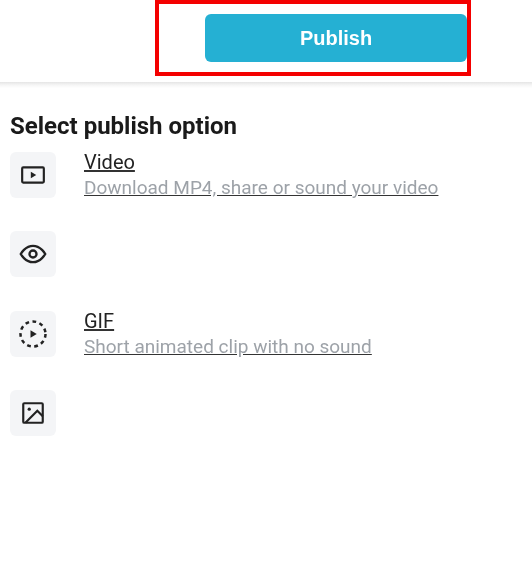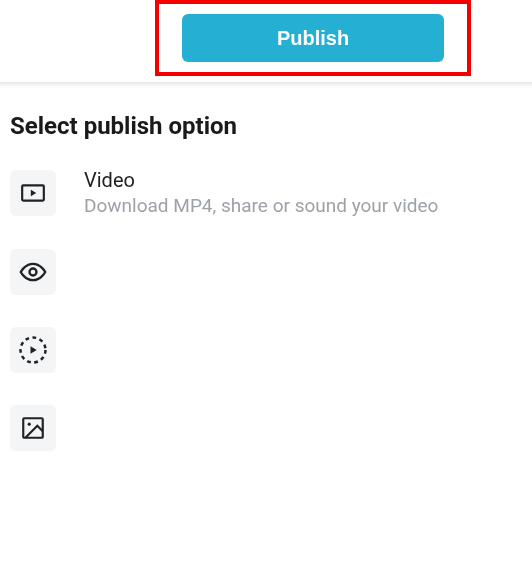--- a/index.html
+++ b/index.html
@@ -18,21 +18,21 @@
     }
     .highlight-box {
       position: absolute;
       left: 155px;
       top: 0px;
       width: 316px;
       height: 76px;
       border: 4px solid #f40000;
       display: flex;
       align-items: center;
-      justify-content: center;
+      justify-content: flex-end;
     }
     .publish-btn {
       width: 262px;
       height: 48px;
       background: #25b0d3;
       color: #fff;
       border: none;
       border-radius: 6px;
       font-size: 20px;
       font-weight: 700;
@@ -43,32 +43,33 @@
       background: linear-gradient(to bottom, #e5e5e5, #f5f5f5, #ffffff);
       margin-top: 0px;
     }
     .content {
       padding: 24px 10px 0 10px;
     }
     .section-title {
       font-size: 24px;
       font-weight: 700;
       color: #1a1a1a;
-      margin-bottom: 28px;
+      margin-bottom: 10px;
     }
     .option-list {
       display: flex;
       flex-direction: column;
       gap: 32px;
     }
     .option-row {
       display: flex;
       align-items: center;
       gap: 28px;
       cursor: pointer;
+      text-decoration: underline;
     }
     .option-icon {
       width: 46px;
       height: 46px;
       background: #f4f5f7;
       border-radius: 6px;
       display: flex;
       align-items: center;
       justify-content: center;
       flex-shrink: 0;
@@ -128,20 +129,24 @@
       </div>
     </div>
 
     <div class="option-row">
       <div class="option-icon">
         <svg width="30" height="30" viewBox="0 0 24 24" fill="none">
           <circle cx="12" cy="12" r="10" stroke="#222" stroke-width="2" stroke-dasharray="3 2.8" fill="none"></circle>
           <polygon points="10,9 10,15 15,12" fill="#222"></polygon>
         </svg>
       </div>
+      <div class="option-text">
+        <div class="option-title">GIF</div>
+        <div class="option-desc">Short animated clip with no sound</div>
+      </div>
     </div>
 
     <div class="option-row">
       <div class="option-icon">
         <svg width="26" height="26" viewBox="0 0 24 24" fill="none" stroke="#222" stroke-width="2">
           <rect x="3" y="3" width="18" height="18" rx="1"></rect>
           <circle cx="8.5" cy="8.5" r="1.5" fill="#222" stroke="none"></circle>
           <polyline points="21,15 16,10 5,21"></polyline>
         </svg>
       </div>

